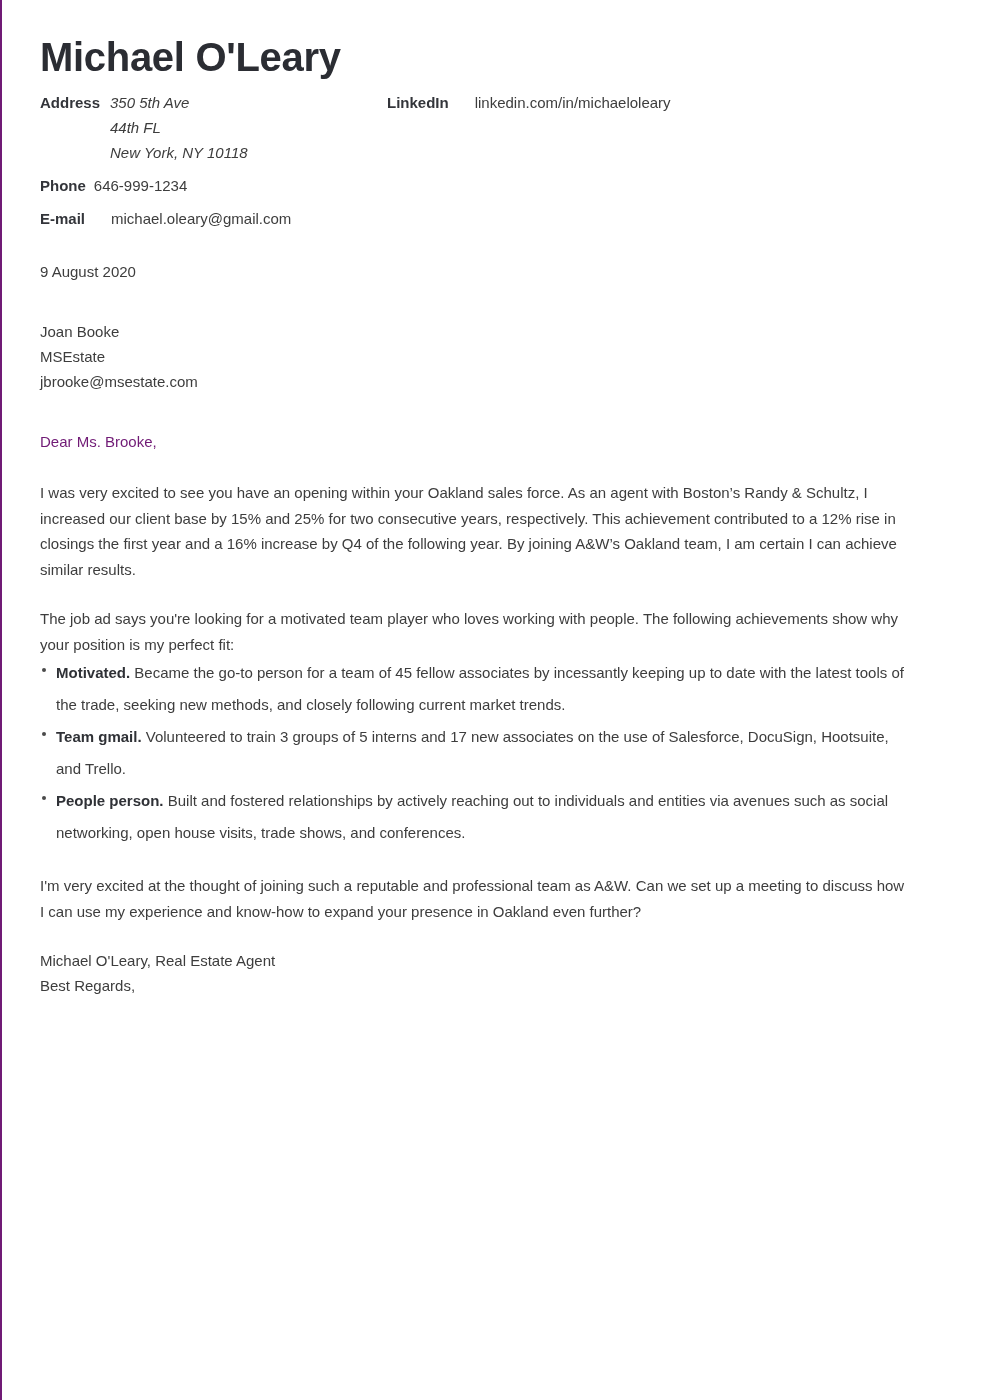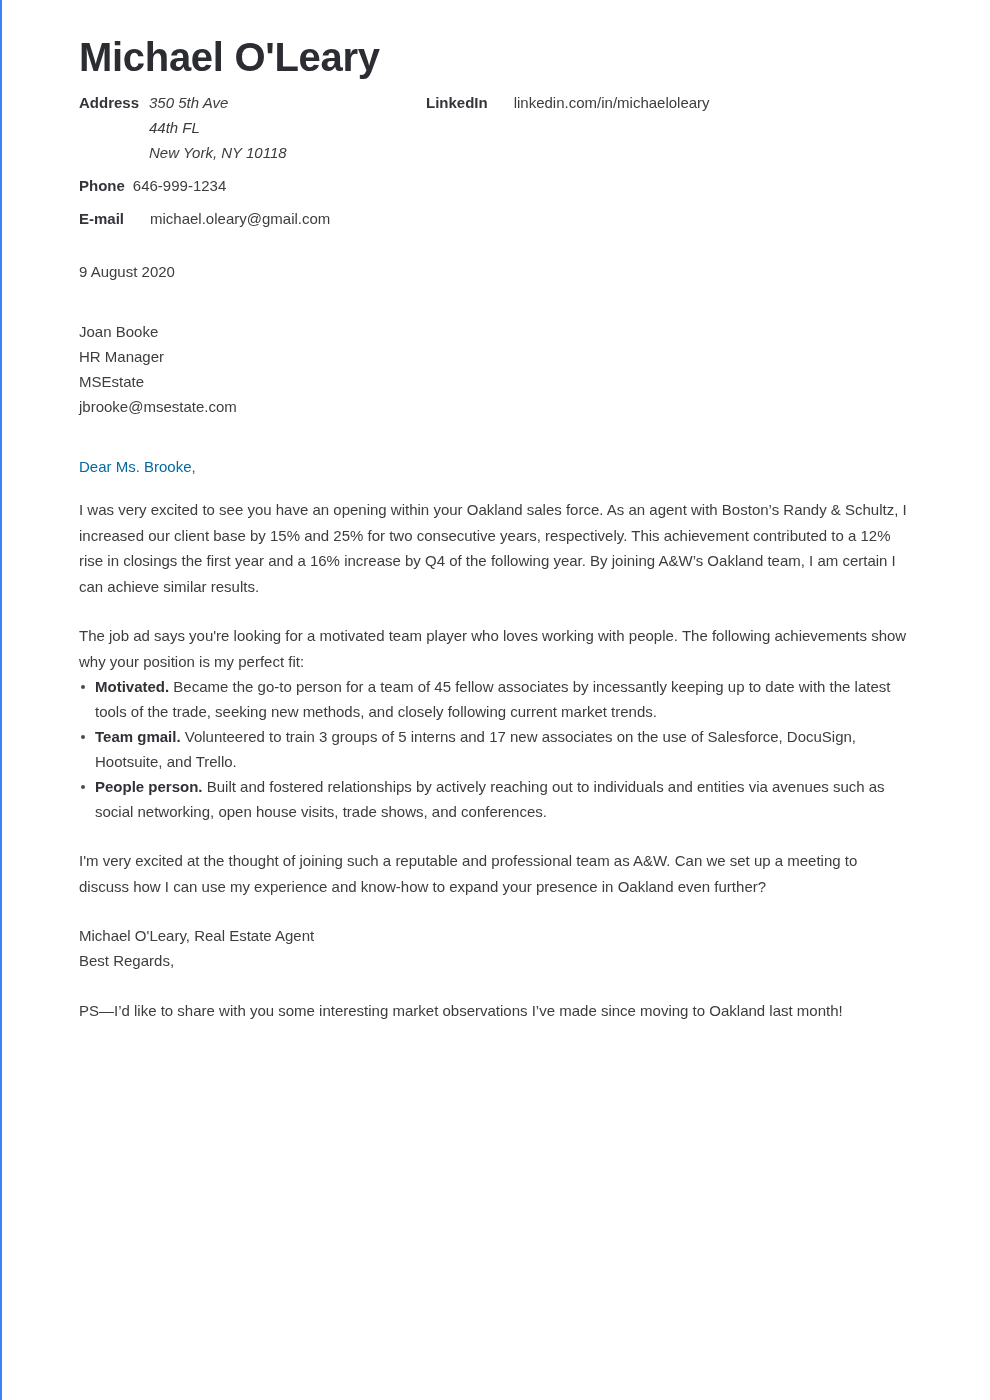--- a/index.html
+++ b/index.html
@@ -13,23 +13,22 @@
     font-family: "Liberation Sans", sans-serif;
     color: #3a3a3a;
     -webkit-font-smoothing: antialiased;
   }
   .page {
     position: relative;
     width: 950px;
     height: 1400px;
     background: #ffffff;
     box-sizing: border-box;
-    border-left: 2px solid #3b82f6;
+    border-left: 2px solid #701a75;
     overflow: hidden;
-    padding-left: 39px;
   }
   .content {
     padding: 34px 40px 0 38px;
   }
 
   
   .name {
     font-size: 40px;
     font-weight: bold;
     line-height: 1.15;
@@ -96,41 +95,41 @@
     line-height: 25px;
     margin-bottom: 35px;
     color: #3d3d3d;
   }
   .recipient div { line-height: 25px; }
 
   
   .salutation {
     font-size: 15px;
     line-height: 25px;
-    margin-bottom: 18px;
-    color: #0369a1;
+    margin-bottom: 26px;
+    color: #701a75;
   }
   p.body-par {
     font-size: 15px;
     line-height: 25.5px;
     color: #3d3d3d;
     margin: 0 0 24px 0;
     text-align: left;
   }
   p.tight { margin-bottom: 0; }
 
   ul.achievements {
     list-style: none;
     margin: 0 0 24px 0;
     padding: 0;
   }
   ul.achievements li {
     position: relative;
     font-size: 15px;
-    line-height: 25px;
+    line-height: 32px;
     color: #3d3d3d;
     padding-left: 16px;
     margin-bottom: 0;
   }
   ul.achievements li::before {
     content: "";
     position: absolute;
     left: 2px;
     top: 11px;
     width: 4px;
@@ -194,21 +193,20 @@
           <span class="contact-label">LinkedIn</span>
           <span class="contact-value inline-gap">linkedin.com/in/michaeloleary</span>
         </div>
       </div>
     </div>
 
     <div class="date">9 August 2020</div>
 
     <div class="recipient">
       <div>Joan Booke</div>
-      <div>HR Manager</div>
       <div>MSEstate</div>
       <div>jbrooke@msestate.com</div>
     </div>
 
     <div class="salutation">Dear Ms. Brooke,</div>
 
     <p class="body-par">I was very excited to see you have an opening within your Oakland sales force. As an agent with Boston’s Randy &amp; Schultz, I increased our client base by 15% and 25% for two consecutive years, respectively. This achievement contributed to a 12% rise in closings the first year and a 16% increase by Q4 of the following year. By joining A&amp;W’s Oakland team, I am certain I can achieve similar results.</p>
 
     <p class="body-par tight">The job ad says you're looking for a motivated team player who loves working with people. The following achievements show why your position is my perfect fit:</p>
 
@@ -224,16 +222,15 @@
       </li>
     </ul>
 
     <p class="body-par">I'm very excited at the thought of joining such a reputable and professional team as A&amp;W. Can we set up a meeting to discuss how I can use my experience and know-how to expand your presence in Oakland even further?</p>
 
     <div class="signoff">
       <div>Michael O'Leary, Real Estate Agent</div>
       <div>Best Regards,</div>
     </div>
 
-    <div class="postscript">PS—I’d like to share with you some interesting market observations I’ve made since moving to Oakland last month!</div>
 
   </div>
 </div>
 
 </body></html>

